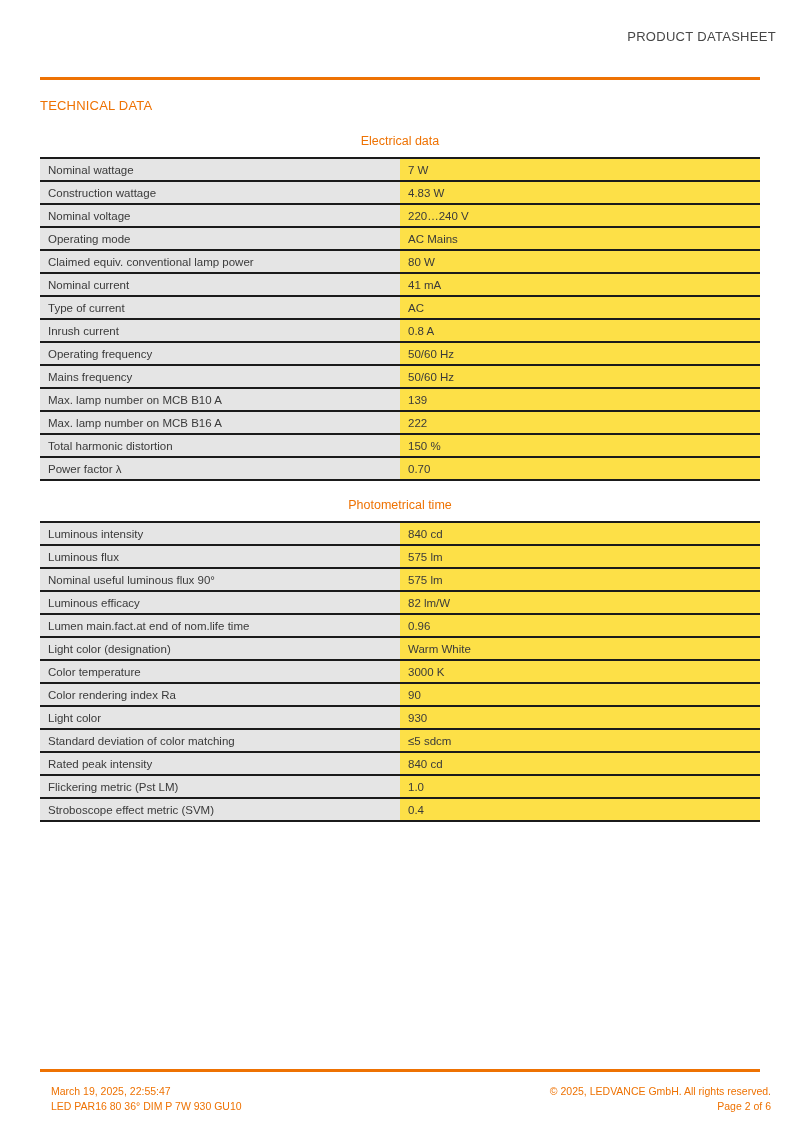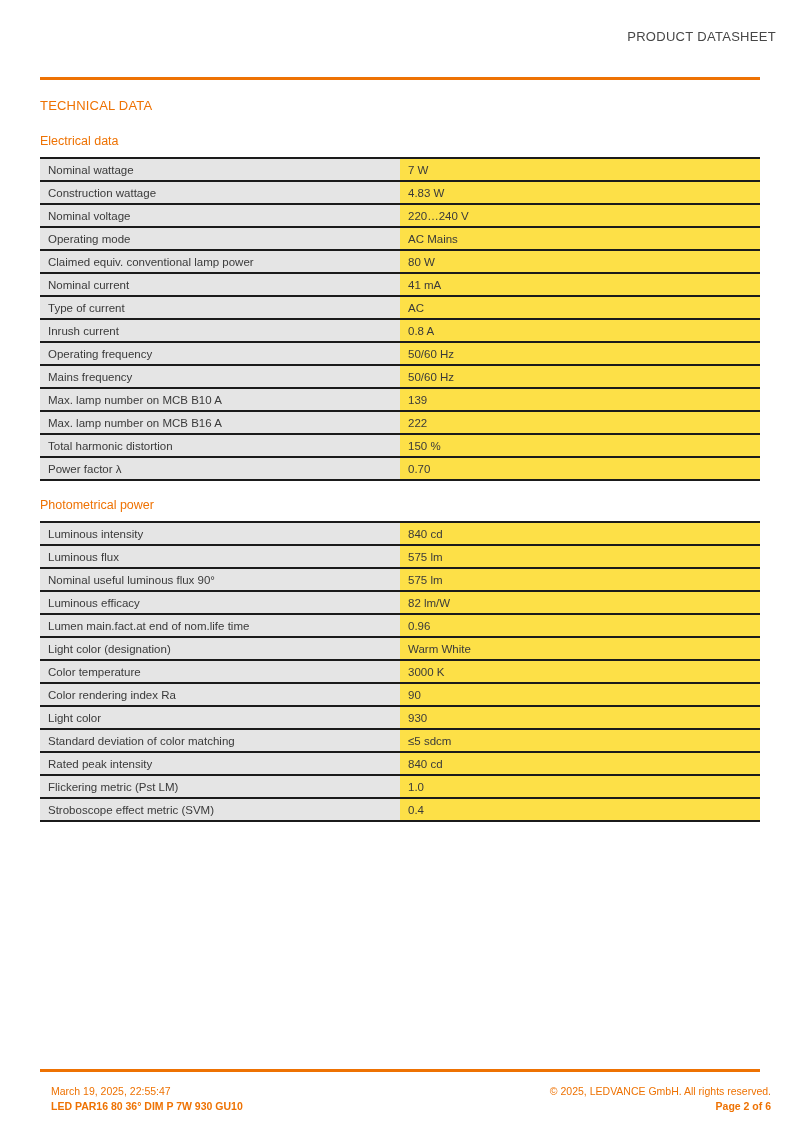--- a/index.html
+++ b/index.html
@@ -49,20 +49,21 @@
     font-weight: 400;
     letter-spacing: 0.2px;
     color: var(--accent);
     margin: 0 0 21px 0;
   }
   h2.section-title {
     font-size: 12.5px;
     font-weight: 400;
     color: var(--accent);
     margin: 0 0 9px 0;
+    text-align: center;
   }
   table.data-table {
     width: 100%;
     border-collapse: collapse;
     border-top: 2px solid var(--table-border);
     margin: 0 0 17px 0;
   }
   table.data-table td {
     height: 23px;
     font-size: 11.5px;
@@ -92,21 +93,21 @@
     top: 1084px;
     left: 51px;
     width: 720px;
     display: flex;
     justify-content: space-between;
     color: var(--accent);
     font-size: 10.5px;
     line-height: 15px;
   }
   .footer-right { text-align: right; }
-  .bold { font-weight: 700; }
+  .bold { font-weight: 400; }
 </style>
 </head>
 <body>
 
 <div class="page">
 
   <div class="doc-header-title">PRODUCT DATASHEET</div>
 
   <div class="top-rule"></div>
 
@@ -185,21 +186,21 @@
 
   <tr>
     <td class="label-cell">Power factor λ</td>
     <td class="value-cell">0.70</td>
   </tr>
 </tbody>
     </table>
   </section>
 
   <section class="data-section">
-    <h2 class="section-title">Photometrical power</h2>
+    <h2 class="section-title">Photometrical time</h2>
     <table class="data-table">
       <tbody>
   <tr>
     <td class="label-cell">Luminous intensity</td>
     <td class="value-cell">840 cd</td>
   </tr>
 
   <tr>
     <td class="label-cell">Luminous flux</td>
     <td class="value-cell">575 lm</td>

